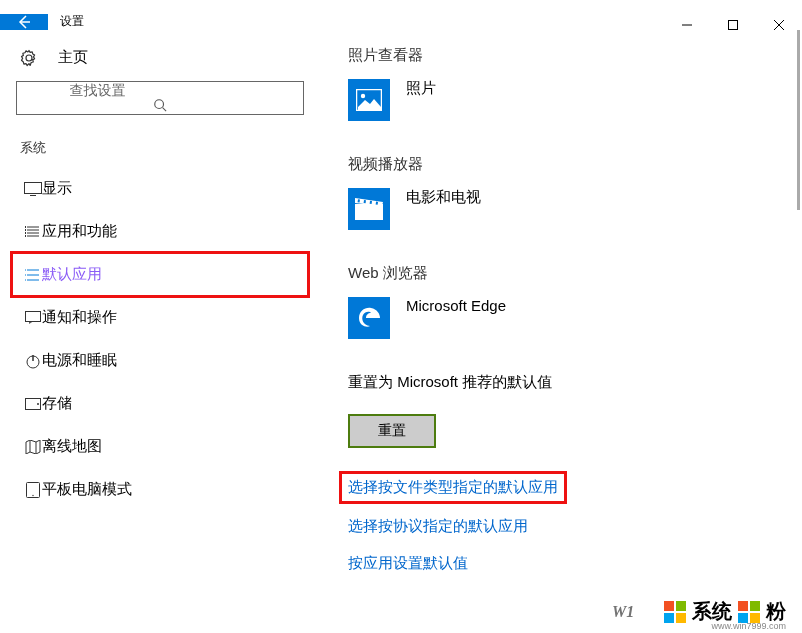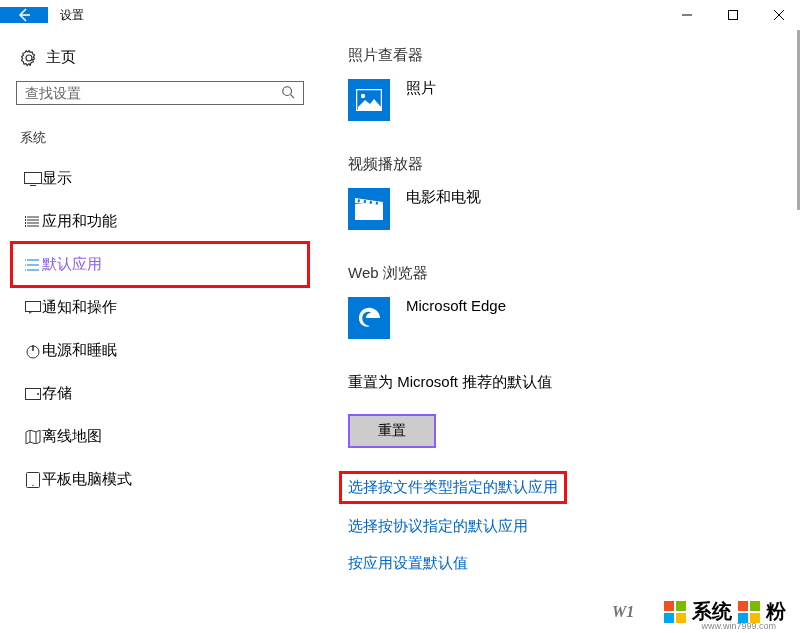--- a/index.html
+++ b/index.html
@@ -9,21 +9,21 @@
       color: #000;
       background: #fff;
       width: 802px;
       height: 633px;
       overflow: hidden;
       position: relative;
     }
     .titlebar {
       height: 30px;
       display: flex;
-      align-items: center;
+      align-items: flex-end;
       border-bottom: none;
     }
     .back-btn {
       width: 48px;
       background: #0078d7;
       color: #fff;
       display: flex;
       align-items: center;
       justify-content: center;
       font-size: 16px;
@@ -50,33 +50,34 @@
       display: flex;
       height: calc(100% - 30px);
     }
     .sidebar {
       width: 320px;
       padding: 12px 12px 12px 12px;
     }
     .home-row {
       display: flex;
       align-items: center;
-      gap: 8px;
+      gap: 20px;
       padding: 6px 8px 14px 8px;
       font-size: 15px;
     }
     .gear-icon svg, .nav-icon svg { display: block; }
     .search-box {
       display: flex;
       align-items: center;
       border: 1px solid #666;
-      height: 24px;
-      padding: 0 8px;
+      height: 34px;
+      padding: 0 24px;
       margin: 0 4px 20px 4px;
       color: #666;
+      flex-direction: column;
     }
     .search-box input {
       flex: 1;
       border: none;
       outline: none;
       font-size: 14px;
       color: #666;
       font-family: inherit;
     }
     .search-box input::placeholder { color: #666; }
@@ -129,21 +130,21 @@
       align-items: center;
       justify-content: center;
       color: #fff;
     }
     .app-name { font-size: 15px; }
     .reset-section { margin-top: 4px; }
     .reset-label { font-size: 15px; margin-bottom: 22px; }
     .reset-btn {
       display: inline-block;
       padding: 6px 28px;
-      border: 2px solid #8b5cf6;
+      border: 2px solid #4d7c0f;
       background: #ccc;
       font-size: 14px;
       margin-bottom: 28px;
     }
     .link {
       color: #0066cc;
       font-size: 15px;
       margin-bottom: 18px;
       display: block;
     }
@@ -185,21 +186,21 @@
       grid-template-rows: 10px 10px;
       gap: 2px;
     }
     .ms-logo span:nth-child(1){background:#f25022}
     .ms-logo span:nth-child(2){background:#7fba00}
     .ms-logo span:nth-child(3){background:#00a4ef}
     .ms-logo span:nth-child(4){background:#ffb900}
     .watermark-url {
       position: absolute;
       bottom: 2px;
-      right: 26px;
+      right: 16px;
       font-size: 9px;
       color: #888;
     }
     .wlc {
       position: absolute;
       bottom: 12px;
       left: 612px;
       color: #737373;
       font-style: italic;
       font-family: Georgia, serif;

